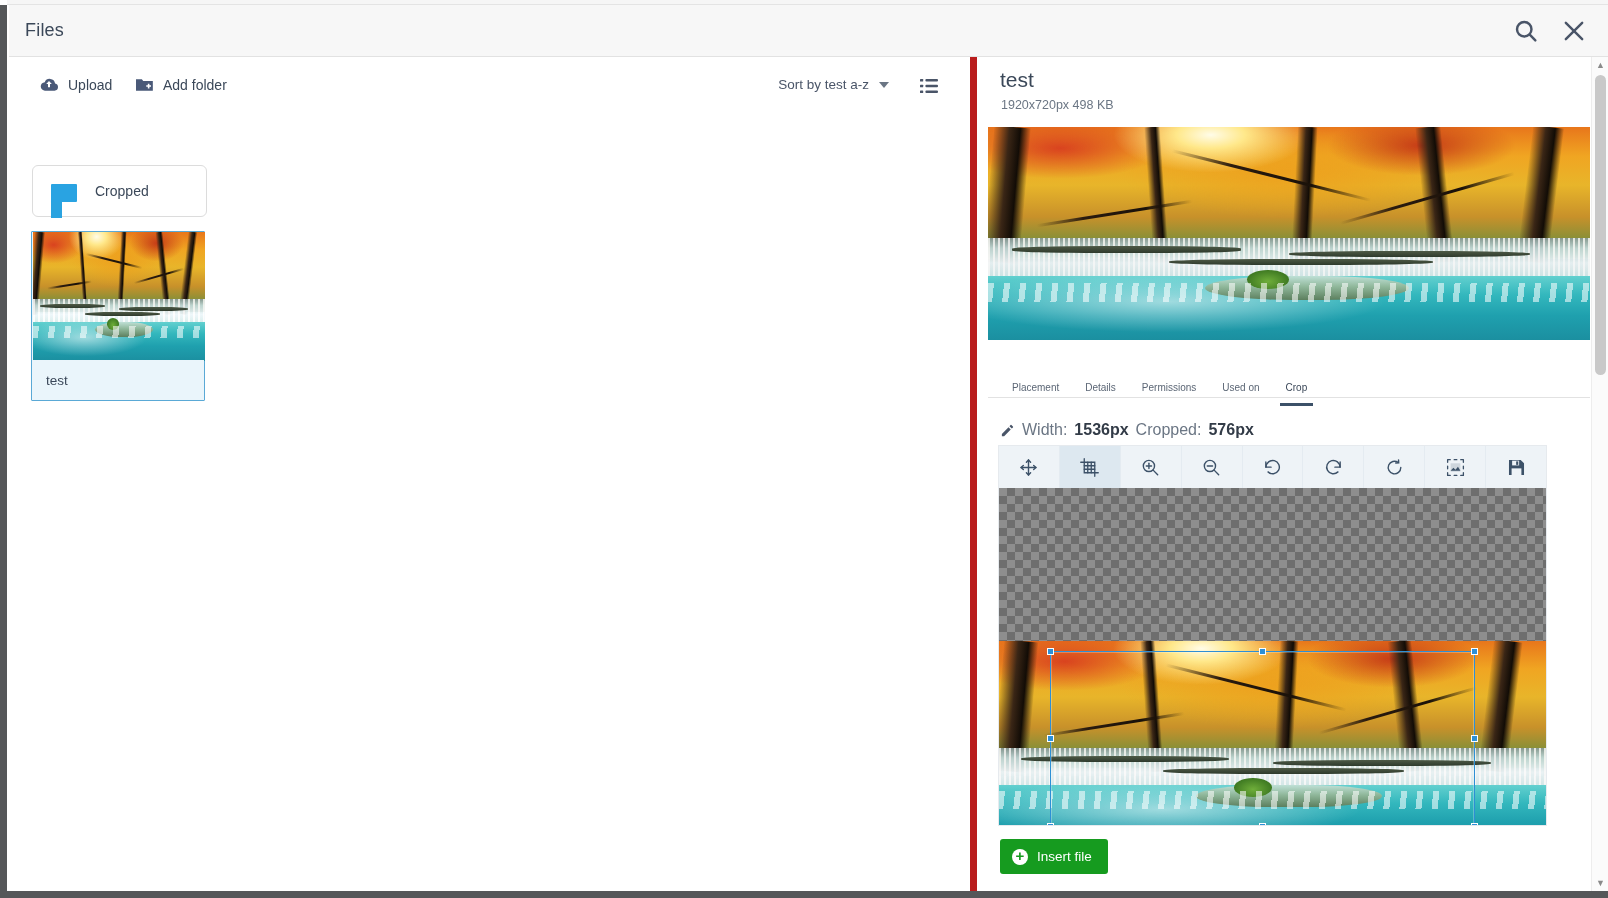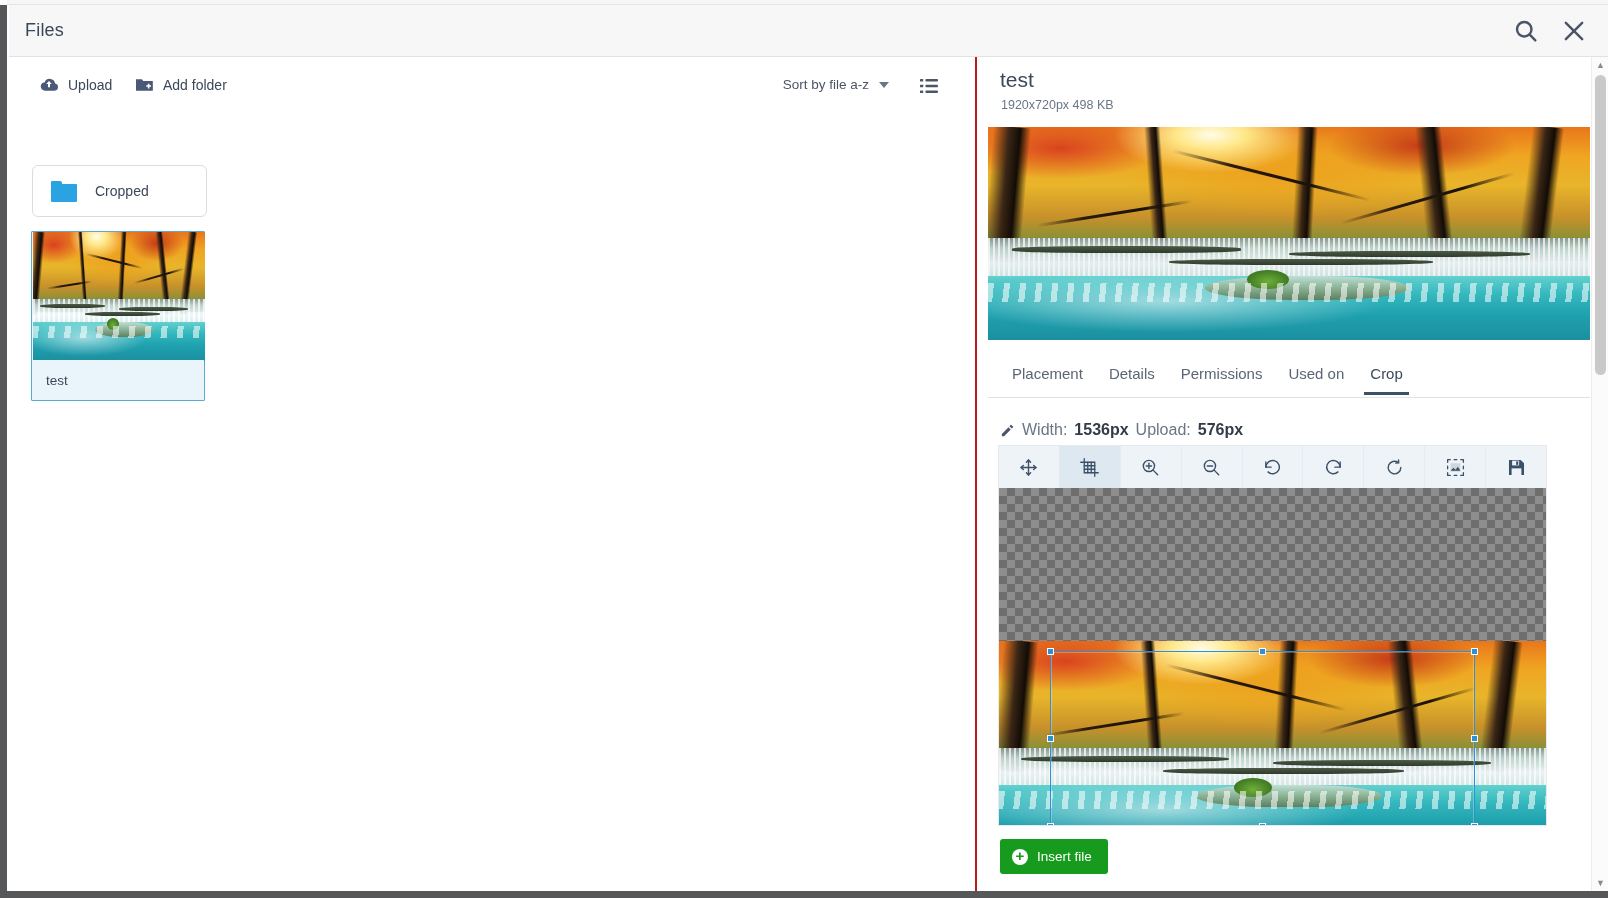--- a/index.html
+++ b/index.html
@@ -77,21 +77,21 @@
   .titlebar .tb-icon.search { right: 68px; }
   .titlebar .tb-icon.close  { right: 20px; }
   .titlebar .tb-icon svg { display: block; width: 28px; height: 28px; }
 
   
   .browser {
     position: absolute;
     left: 0; top: 52px;
     width: 968px; height: 834px;
     background: #ffffff;
-    border-right: 2px solid #b91c1c;
+    border-right: 7px solid #b91c1c;
   }
 
   .toolbar-row {
     position: absolute;
     left: 0; top: 0;
     width: 968px; height: 56px;
   }
   .tb-action {
     position: absolute;
     top: 18px;
@@ -231,25 +231,26 @@
     left: 10px; top: 300px;
     width: 602px; height: 41px;
     border-bottom: 1px solid #e2e2e2;
     display: flex;
     align-items: flex-start;
     padding-left: 22px;
     gap: 22px;
   }
   .tab {
     position: relative;
-    font-size: 15px;
+    font-size: 10px;
     color: #5b6675;
     padding: 8px 2px 12px 2px;
     cursor: pointer;
     white-space: nowrap;
+    margin-top: 17px;
   }
   .tab.active { color: #3b4859; }
   .tab.active::after {
     content: "";
     position: absolute;
     left: -4px; right: -4px; bottom: -1px;
     height: 3px;
     background: #3c5168;
   }
 
@@ -508,21 +509,21 @@
           <span class="ic">
             <svg viewBox="0 0 24 24" fill="currentColor">
               <path d="M2.4 5.2h7l1.7 2.1h11.5v11.5H2.4z"></path>
               <path d="M16.6 10.4h1.9v1.9h1.9v1.9h-1.9v1.9h-1.9v-1.9h-1.9v-1.9h1.9z" fill="#ffffff"></path>
             </svg>
           </span>
           <span>Add folder</span>
         </div>
 
         <div class="sort-wrap">
-          <span>Sort by file a-z</span>
+          <span>Sort by test a-z</span>
           <span class="caret"></span>
         </div>
 
         <div class="list-toggle">
           <svg viewBox="0 0 24 24" fill="currentColor">
             <rect x="3" y="5" width="3.2" height="2.6" rx=".6"></rect>
             <rect x="8.4" y="5" width="12.6" height="2.6" rx="1"></rect>
             <rect x="3" y="10.7" width="3.2" height="2.6" rx=".6"></rect>
             <rect x="8.4" y="10.7" width="12.6" height="2.6" rx="1"></rect>
             <rect x="3" y="16.4" width="3.2" height="2.6" rx=".6"></rect>
@@ -603,21 +604,21 @@
         </div>
 
         <div class="dims">
           <span class="pencil">
             <svg viewBox="0 0 24 24" fill="currentColor">
               <path d="M3 17.4V21h3.6L17.2 10.4l-3.6-3.6zM20.7 7.1a1 1 0 0 0 0-1.4l-2.4-2.4a1 1 0 0 0-1.4 0l-1.8 1.8 3.8 3.8z"></path>
             </svg>
           </span>
           <span>Width:</span>
           <b>1536px</b>
-          <span>Upload:</span>
+          <span>Cropped:</span>
           <b>576px</b>
         </div>
 
         <div class="cropper">
 
           <div class="crop-toolbar">
 
             <div class="cbtn">
               <svg viewBox="0 0 24 24" fill="none" stroke="currentColor" stroke-width="1.6" stroke-linecap="round" stroke-linejoin="round">
                 <path d="M12 3.5v17M3.5 12h17"></path>

